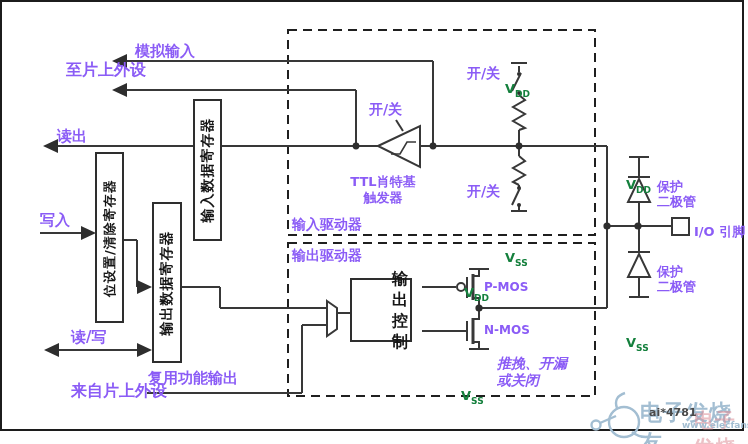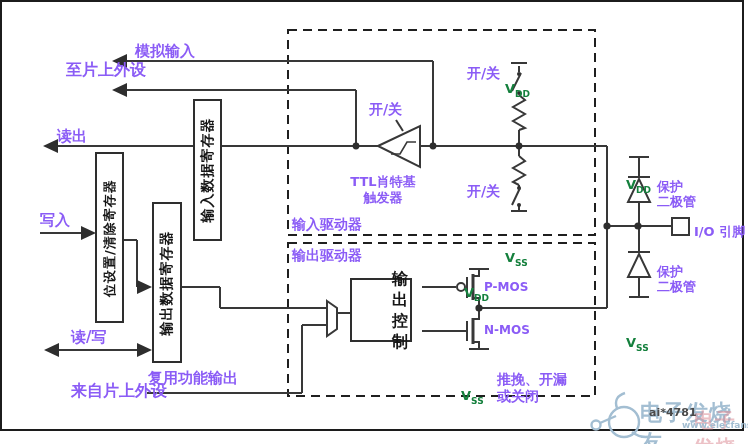--- a/index.html
+++ b/index.html
@@ -184,21 +184,21 @@
   <span class="pw" style="left:505px;top:45px;"><span>V</span><sub>DD</sub></span>
   <span class="pw" style="left:505px;top:214px;"><span>V</span><sub>SS</sub></span>
   <span class="pw" style="left:464px;top:249px;"><span>V</span><sub>DD</sub></span>
   <span class="pw" style="left:461px;top:352px;"><span>V</span><sub>SS</sub></span>
   <span class="pw" style="left:626px;top:141px;"><span>V</span><sub>DD</sub></span>
   <span class="pw" style="left:626px;top:299px;"><span>V</span><sub>SS</sub></span>
 
   <span class="lbl fs12" style="left:484px;top:281px;">P-MOS</span>
   <span class="lbl fs12" style="left:484px;top:324px;">N-MOS</span>
 
-  <div class="lbl fs14" style="left:497px;top:371px;line-height:17px;">
+  <div class="lbl fs14" style="left:497px;top:355px;line-height:17px;font-style:italic;">
     <div>推挽、开漏</div>
     <div>或关闭</div>
   </div>
 
   <div class="lbl fs13" style="left:657px;top:173px;line-height:15px;">
     <div>保护</div>
     <div>二极管</div>
   </div>
   <div class="lbl fs13" style="left:657px;top:258px;line-height:15px;">
     <div>保护</div>

